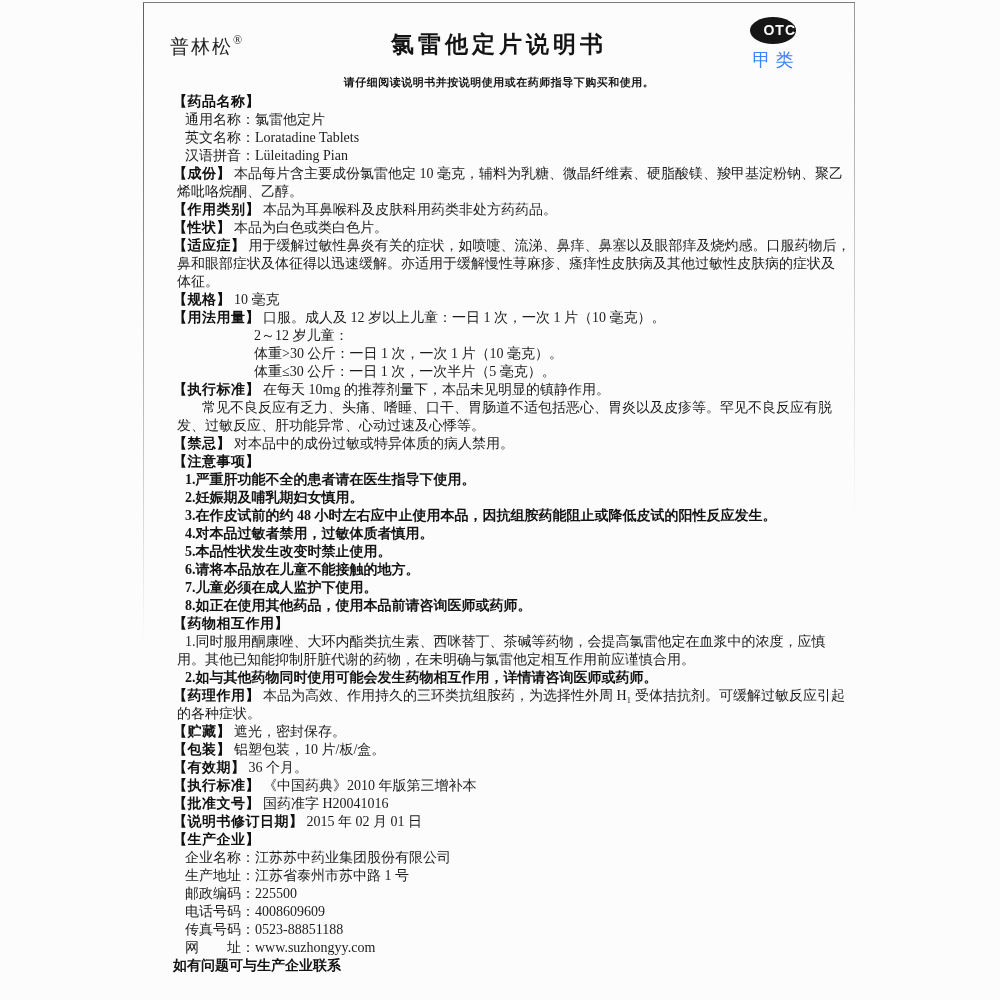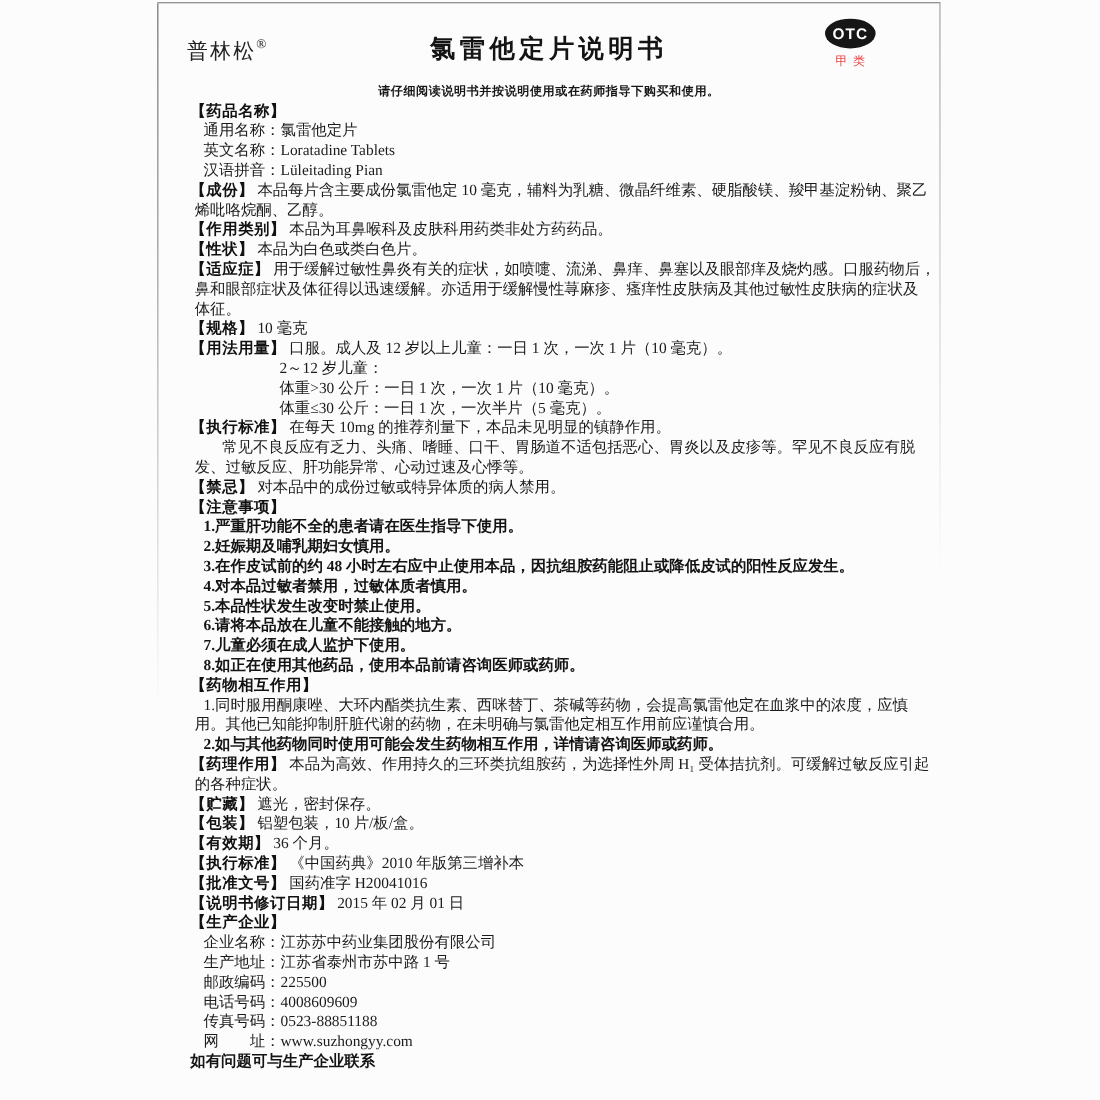--- a/index.html
+++ b/index.html
@@ -30,24 +30,24 @@
   .doc-title{
     position:absolute;left:0;right:0;top:26px;margin:0;
     text-align:center;
     font-size:23px;font-weight:bold;letter-spacing:4px;color:#141414;
   }
   .otc-block{position:absolute;right:52px;top:14px;width:60px;text-align:center;}
   .otc-badge{
     width:46px;height:27px;margin:0 auto;
     background:#161616;border-radius:50%;
     color:#fdfdfd;font-size:14px;font-weight:bold;letter-spacing:1px;
-    line-height:27px;text-align:center;
+    line-height:27px;text-align:right;
     font-family:"Liberation Sans","DejaVu Sans",sans-serif;
   }
-  .otc-class{margin-top:4px;font-size:11px;letter-spacing:5px;padding-left:5px;color:#ef4444;}
+  .otc-class{margin-top:4px;font-size:18px;letter-spacing:5px;padding-left:5px;color:#3b82f6;}
   .subtitle{
     position:absolute;left:0;right:0;top:72px;
     text-align:center;font-size:11px;font-weight:bold;color:#171717;
     letter-spacing:0.5px;
   }
   .doc-body{
     position:relative;
     padding:2px 6px 0 30px;
   }
   .line{

